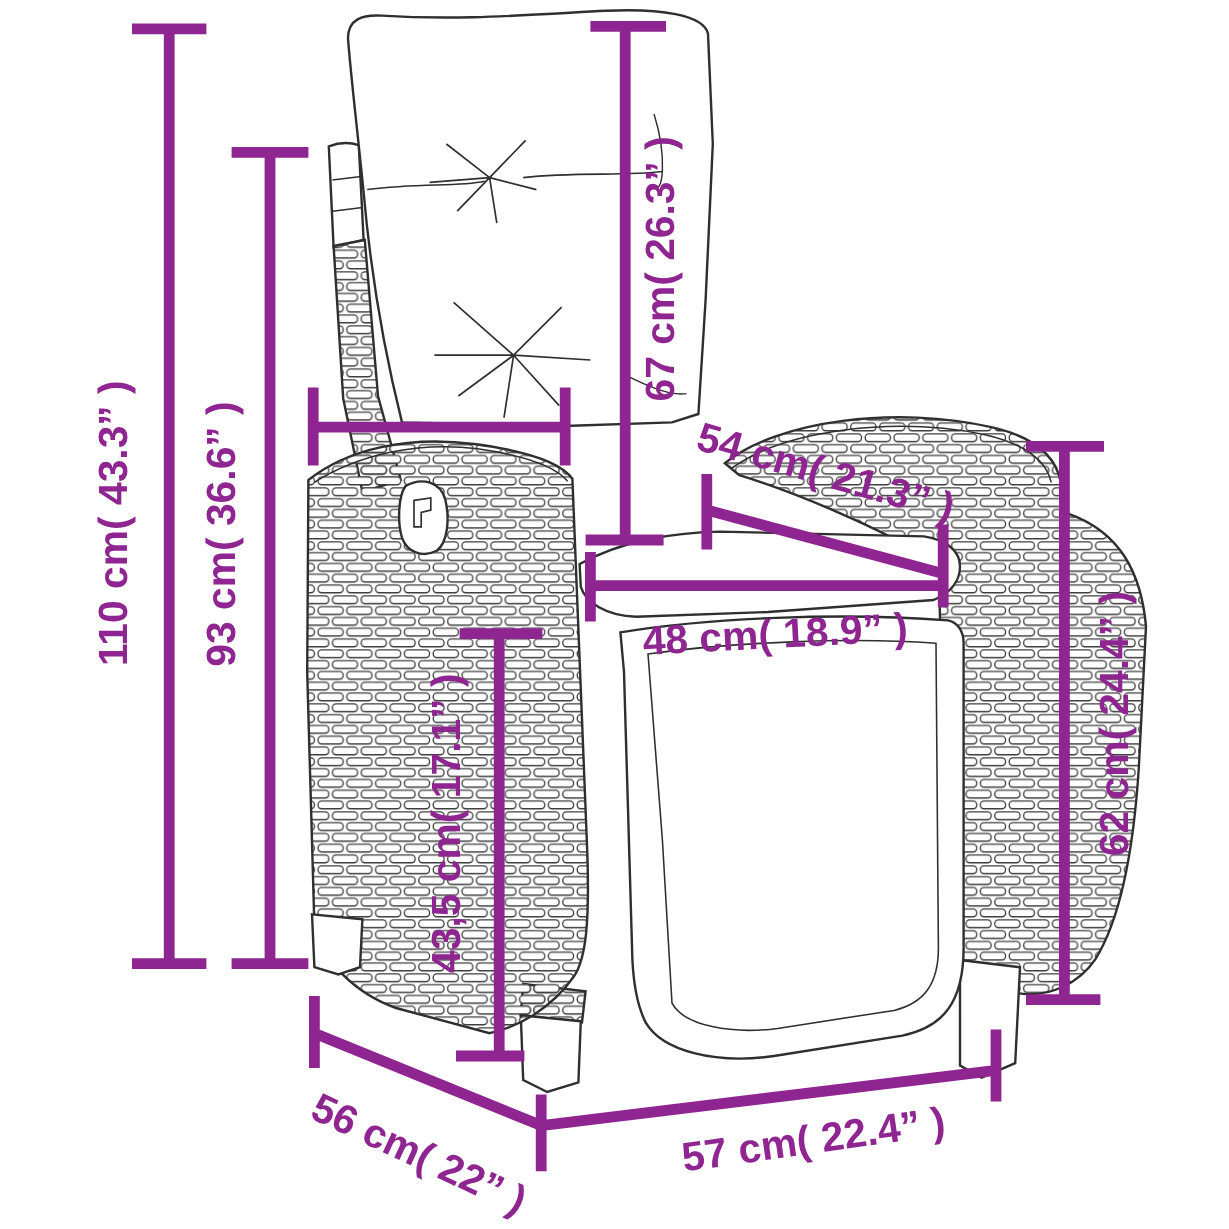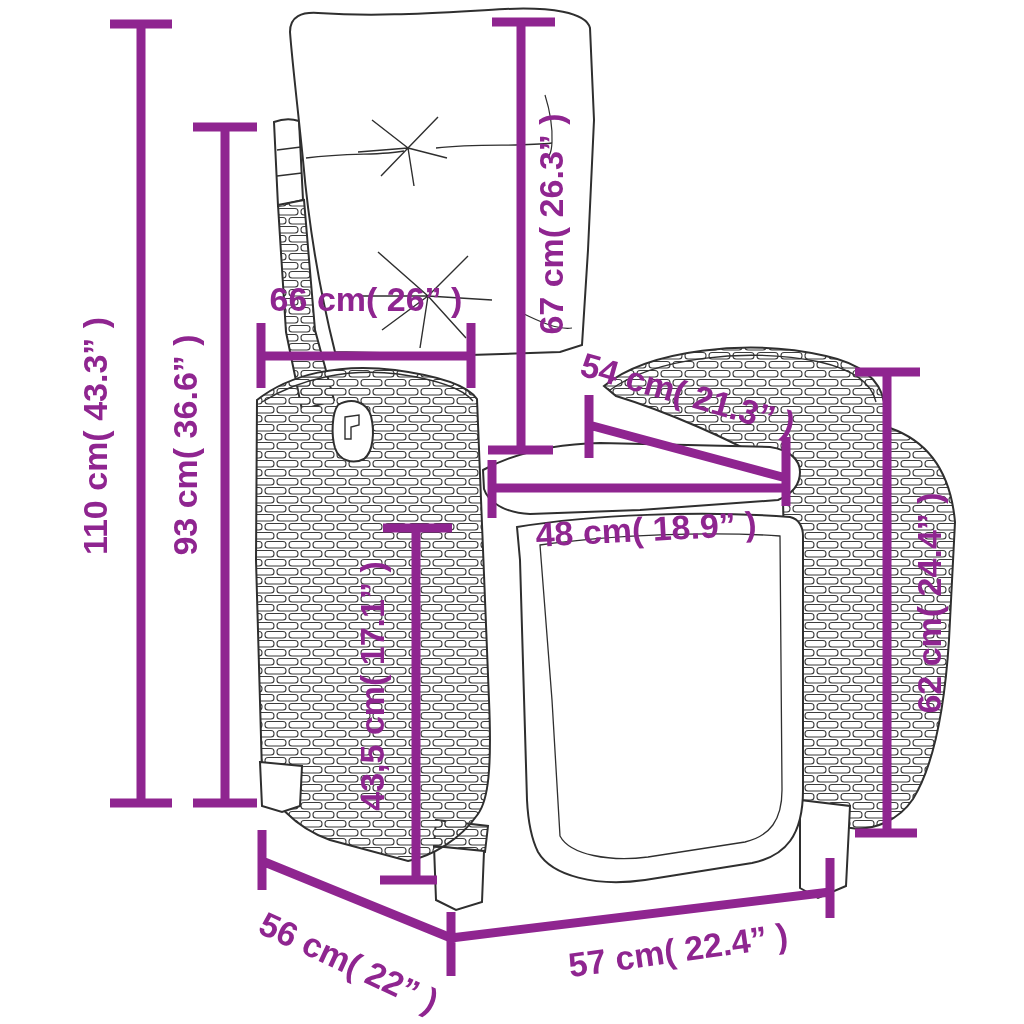--- a/index.html
+++ b/index.html
@@ -105,21 +105,20 @@
       <path d="M492,460 V518 M492,488 H786"></path>
       <path d="M855,372 H920 M887,372 V833 M855,833 H917"></path>
       <path d="M383,528 H452 M416,528 V880 M380,880 H437"></path>
       <path d="M262,830 V890 M262,861 L451,938"></path>
       <path d="M451,912 V976 M451,938 L830,892 M830,858 V918"></path>
     </g>
   </svg>
 
   <div class="dim-label r-90" style="left:95px;top:436px;">110 cm( 43.3” )</div>
   <div class="dim-label r-90" style="left:185px;top:445px;">93 cm( 36.6” )</div>
-  <div class="dim-label" style="left:366px;top:299px;">66 cm( 26” )</div>
   <div class="dim-label r-90" style="left:551px;top:224px;">67 cm( 26.3” )</div>
   <div class="dim-label r16" style="left:688px;top:394px;">54 cm( 21.3” )</div>
   <div class="dim-label r-3" style="left:646px;top:529px;">48 cm( 18.9” )</div>
   <div class="dim-label r-90" style="left:929px;top:603px;">62 cm( 24.4” )</div>
   <div class="dim-label r-90" style="left:372px;top:686px;">43,5 cm( 17.1” )</div>
   <div class="dim-label r25" style="left:349px;top:962px;">56 cm( 22” )</div>
   <div class="dim-label r-8" style="left:678px;top:950px;">57 cm( 22.4” )</div>
 
 </div>
 

